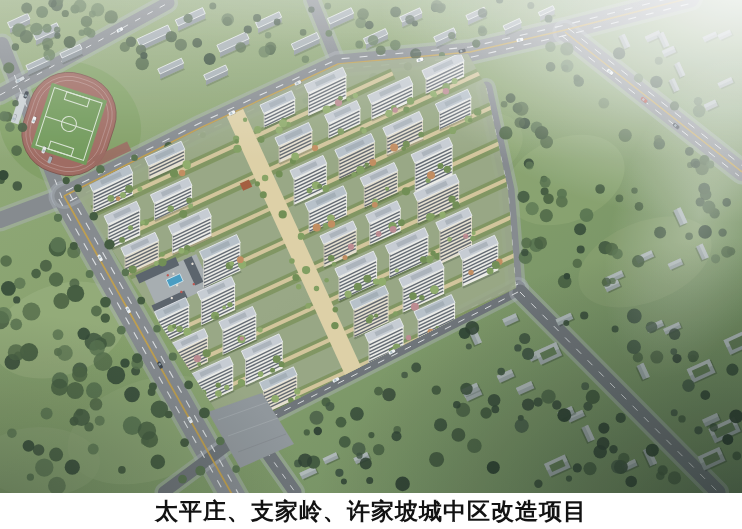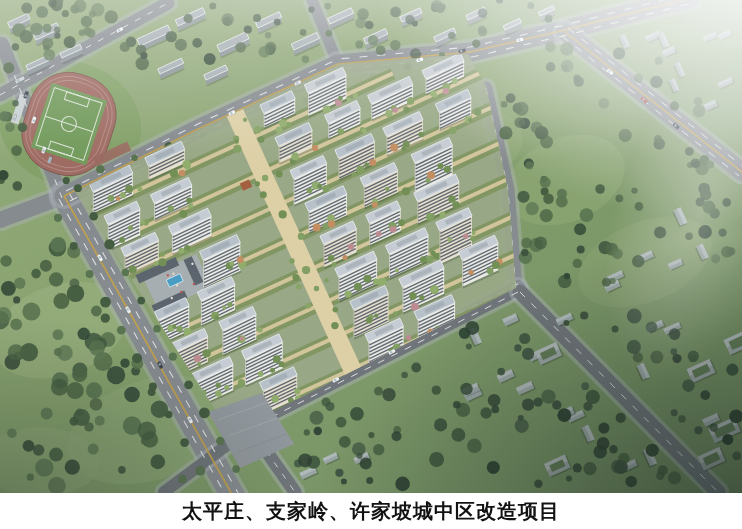--- a/index.html
+++ b/index.html
@@ -1,21 +1,21 @@
 <!DOCTYPE html>
 <html style="--road: #85898d; --road_dark: #6d7276; --lane_white: #e9ebec; --lane_yellow: #c9a13e; --lawn: #86a069; --lawn_light: #95ae77; --forest_dark: #2e4530; --forest: #3f5839; --forest_light: #55714a; --building_white: #f0efe8; --building_cream: #e9e2cf; --window_band: #3a4350; --roof: #c9ced4; --roof_dark: #929ba4; --block_gray: #a6aeb3; --block_side: #8a9297; --track_red: #a2685d; --pitch_green: #6f9b54; --pool_blue: #419ec6; --walkway_tan: #dbc99b; --olive_strip: #7d935a; --house_gray: #9aa4a4; --caption_bg: #ffffff; --caption_text: #121212;"><head>
 <meta charset="utf-8">
 <style>
   html,body{margin:0;padding:0;background:#222;}
   .stage{width:742px;height:529px;position:relative;overflow:hidden;background:#7c9663;
          font-family:"Liberation Sans","DejaVu Sans",sans-serif;}
   .scene{display:block;width:742px;height:493px;filter:saturate(.95);}
   .caption-bar{width:742px;height:36px;background:var(--caption_bg,#fff);
     display:flex;align-items:center;justify-content:center;}
-  .caption-text{color:var(--caption_text,#121212);font-size:20px;font-weight:700;
+  .caption-text{color:var(--caption_text,#121212);font-size:23px;font-weight:700;
     letter-spacing:1px;line-height:36px;white-space:nowrap;}
 </style>
 </head>
 <body>
 
 <div class="stage">
 <svg class="scene" viewBox="0 0 742 493" xmlns="http://www.w3.org/2000/svg">
   <defs>
     <linearGradient id="bgGrad" x1="0" y1="0" x2="1" y2="1">
       <stop offset="0" stop-color="#94ac77"></stop>

